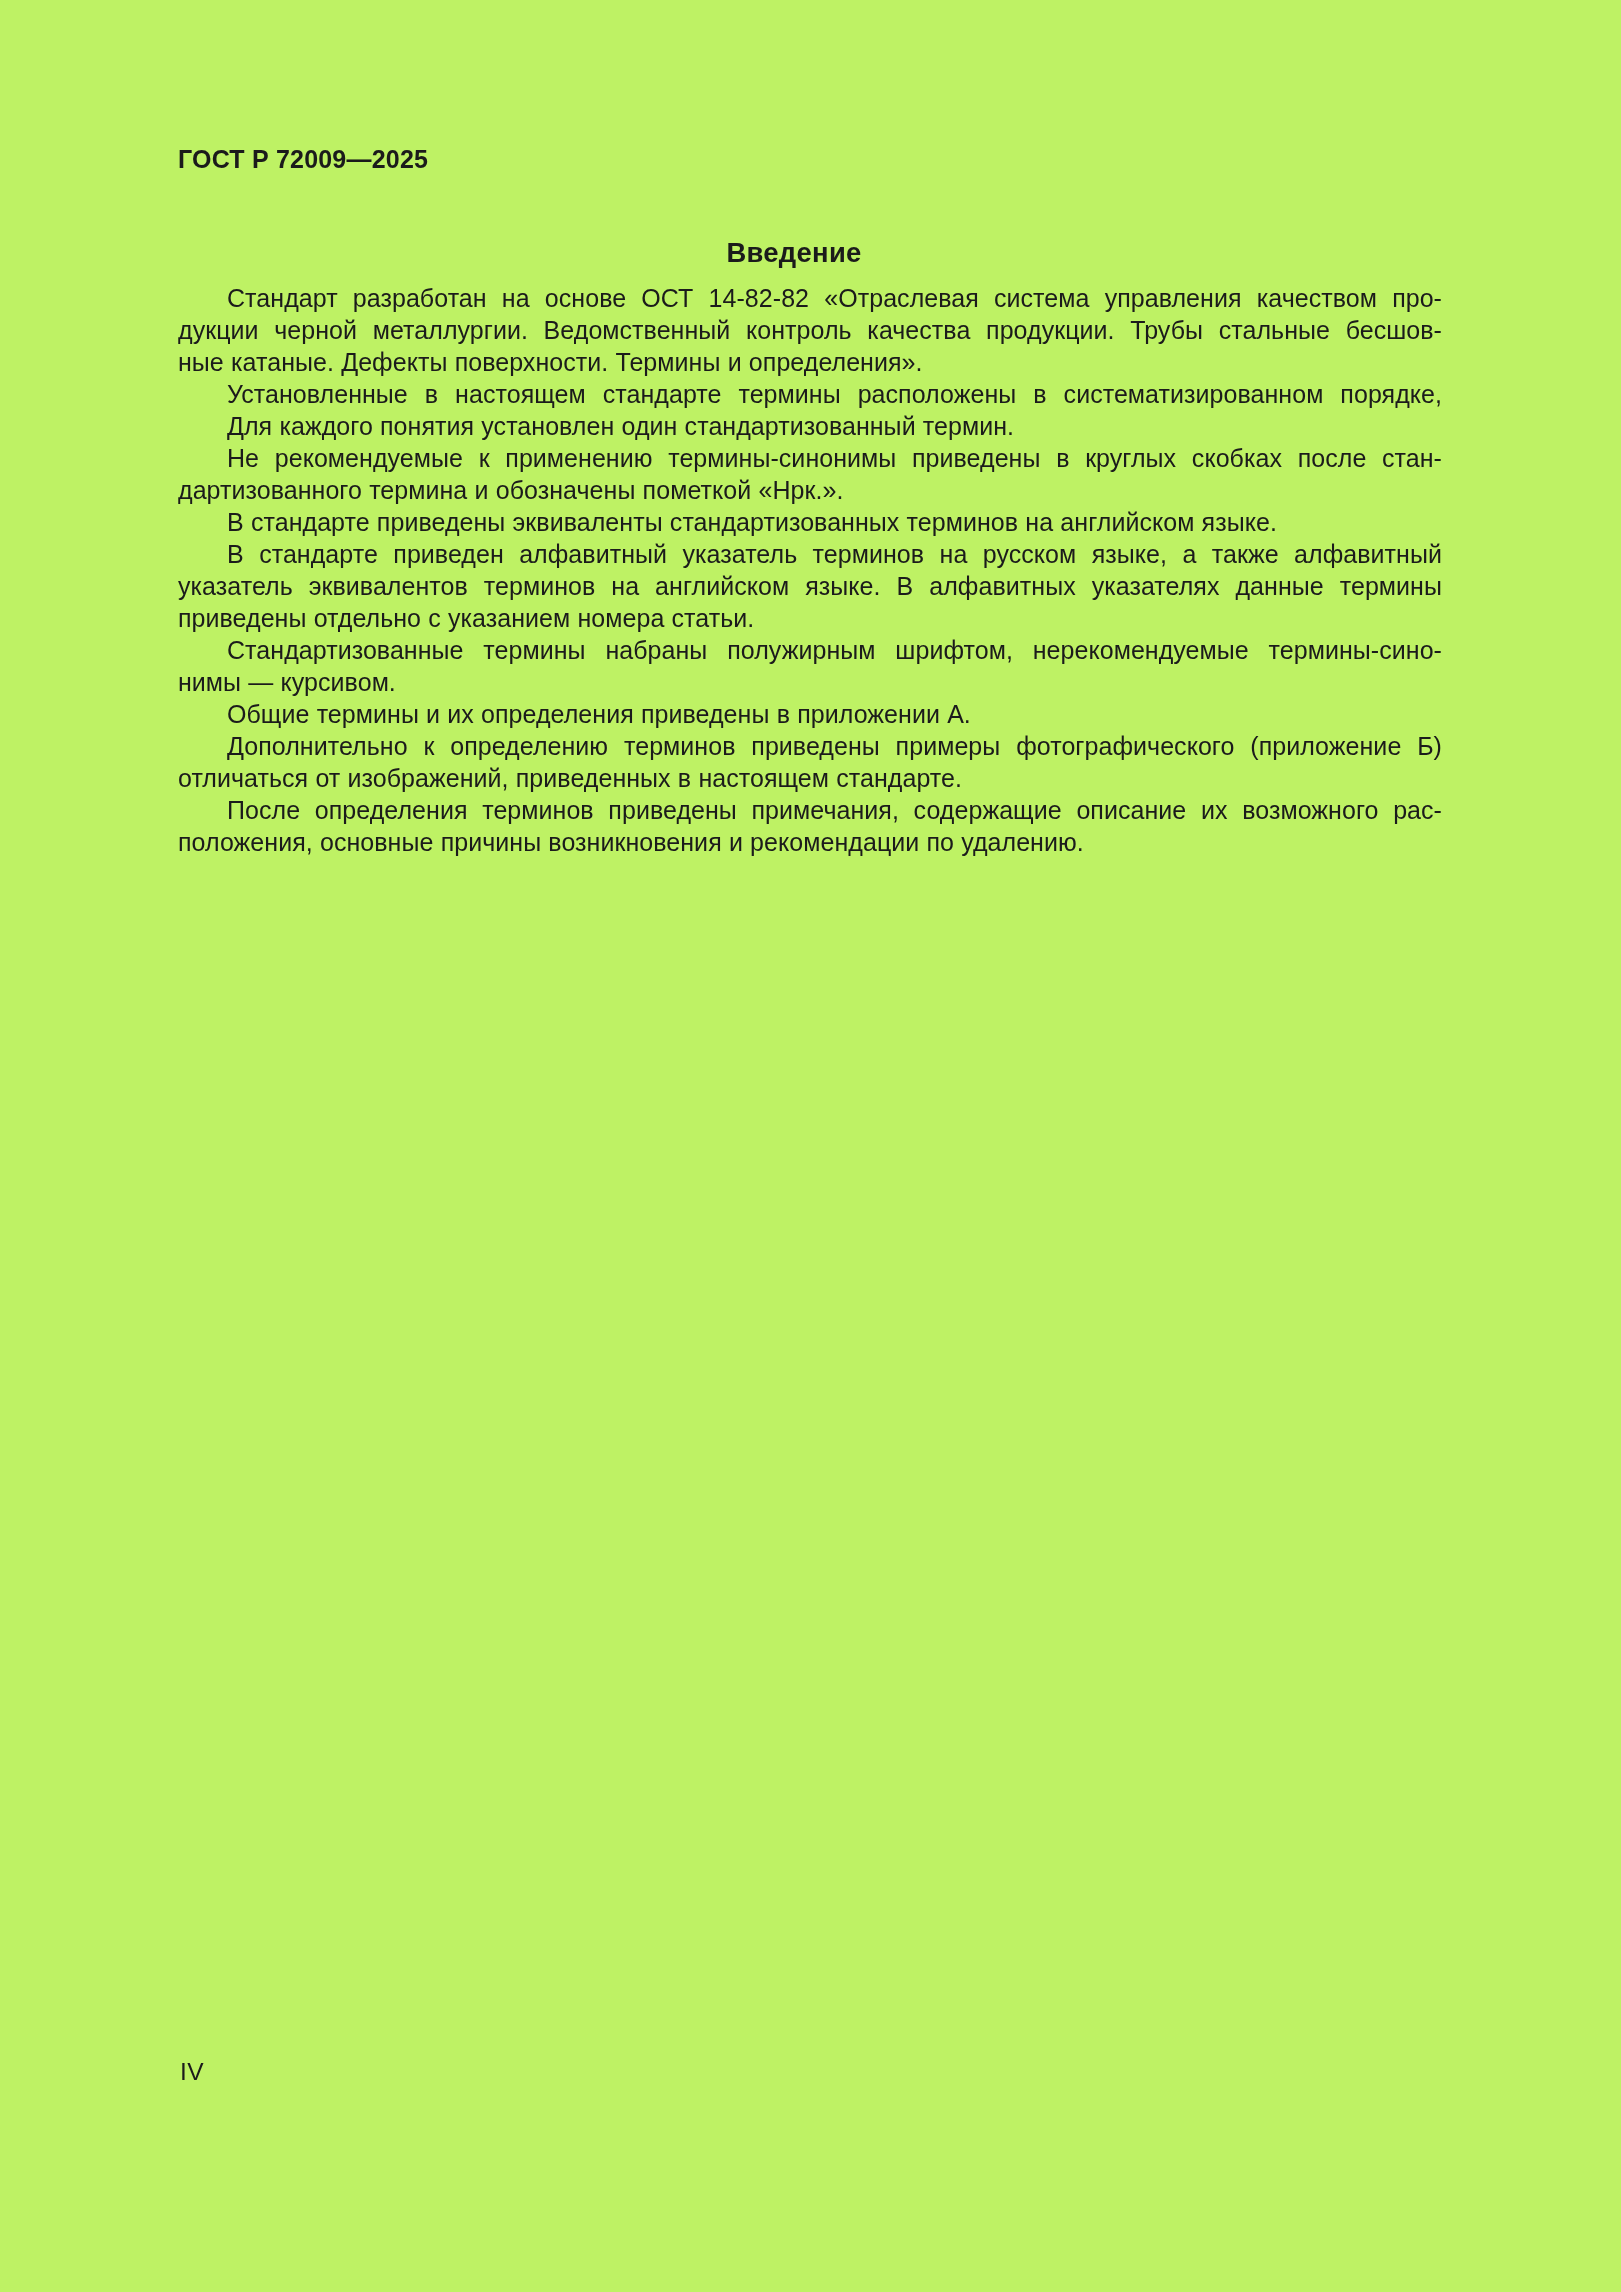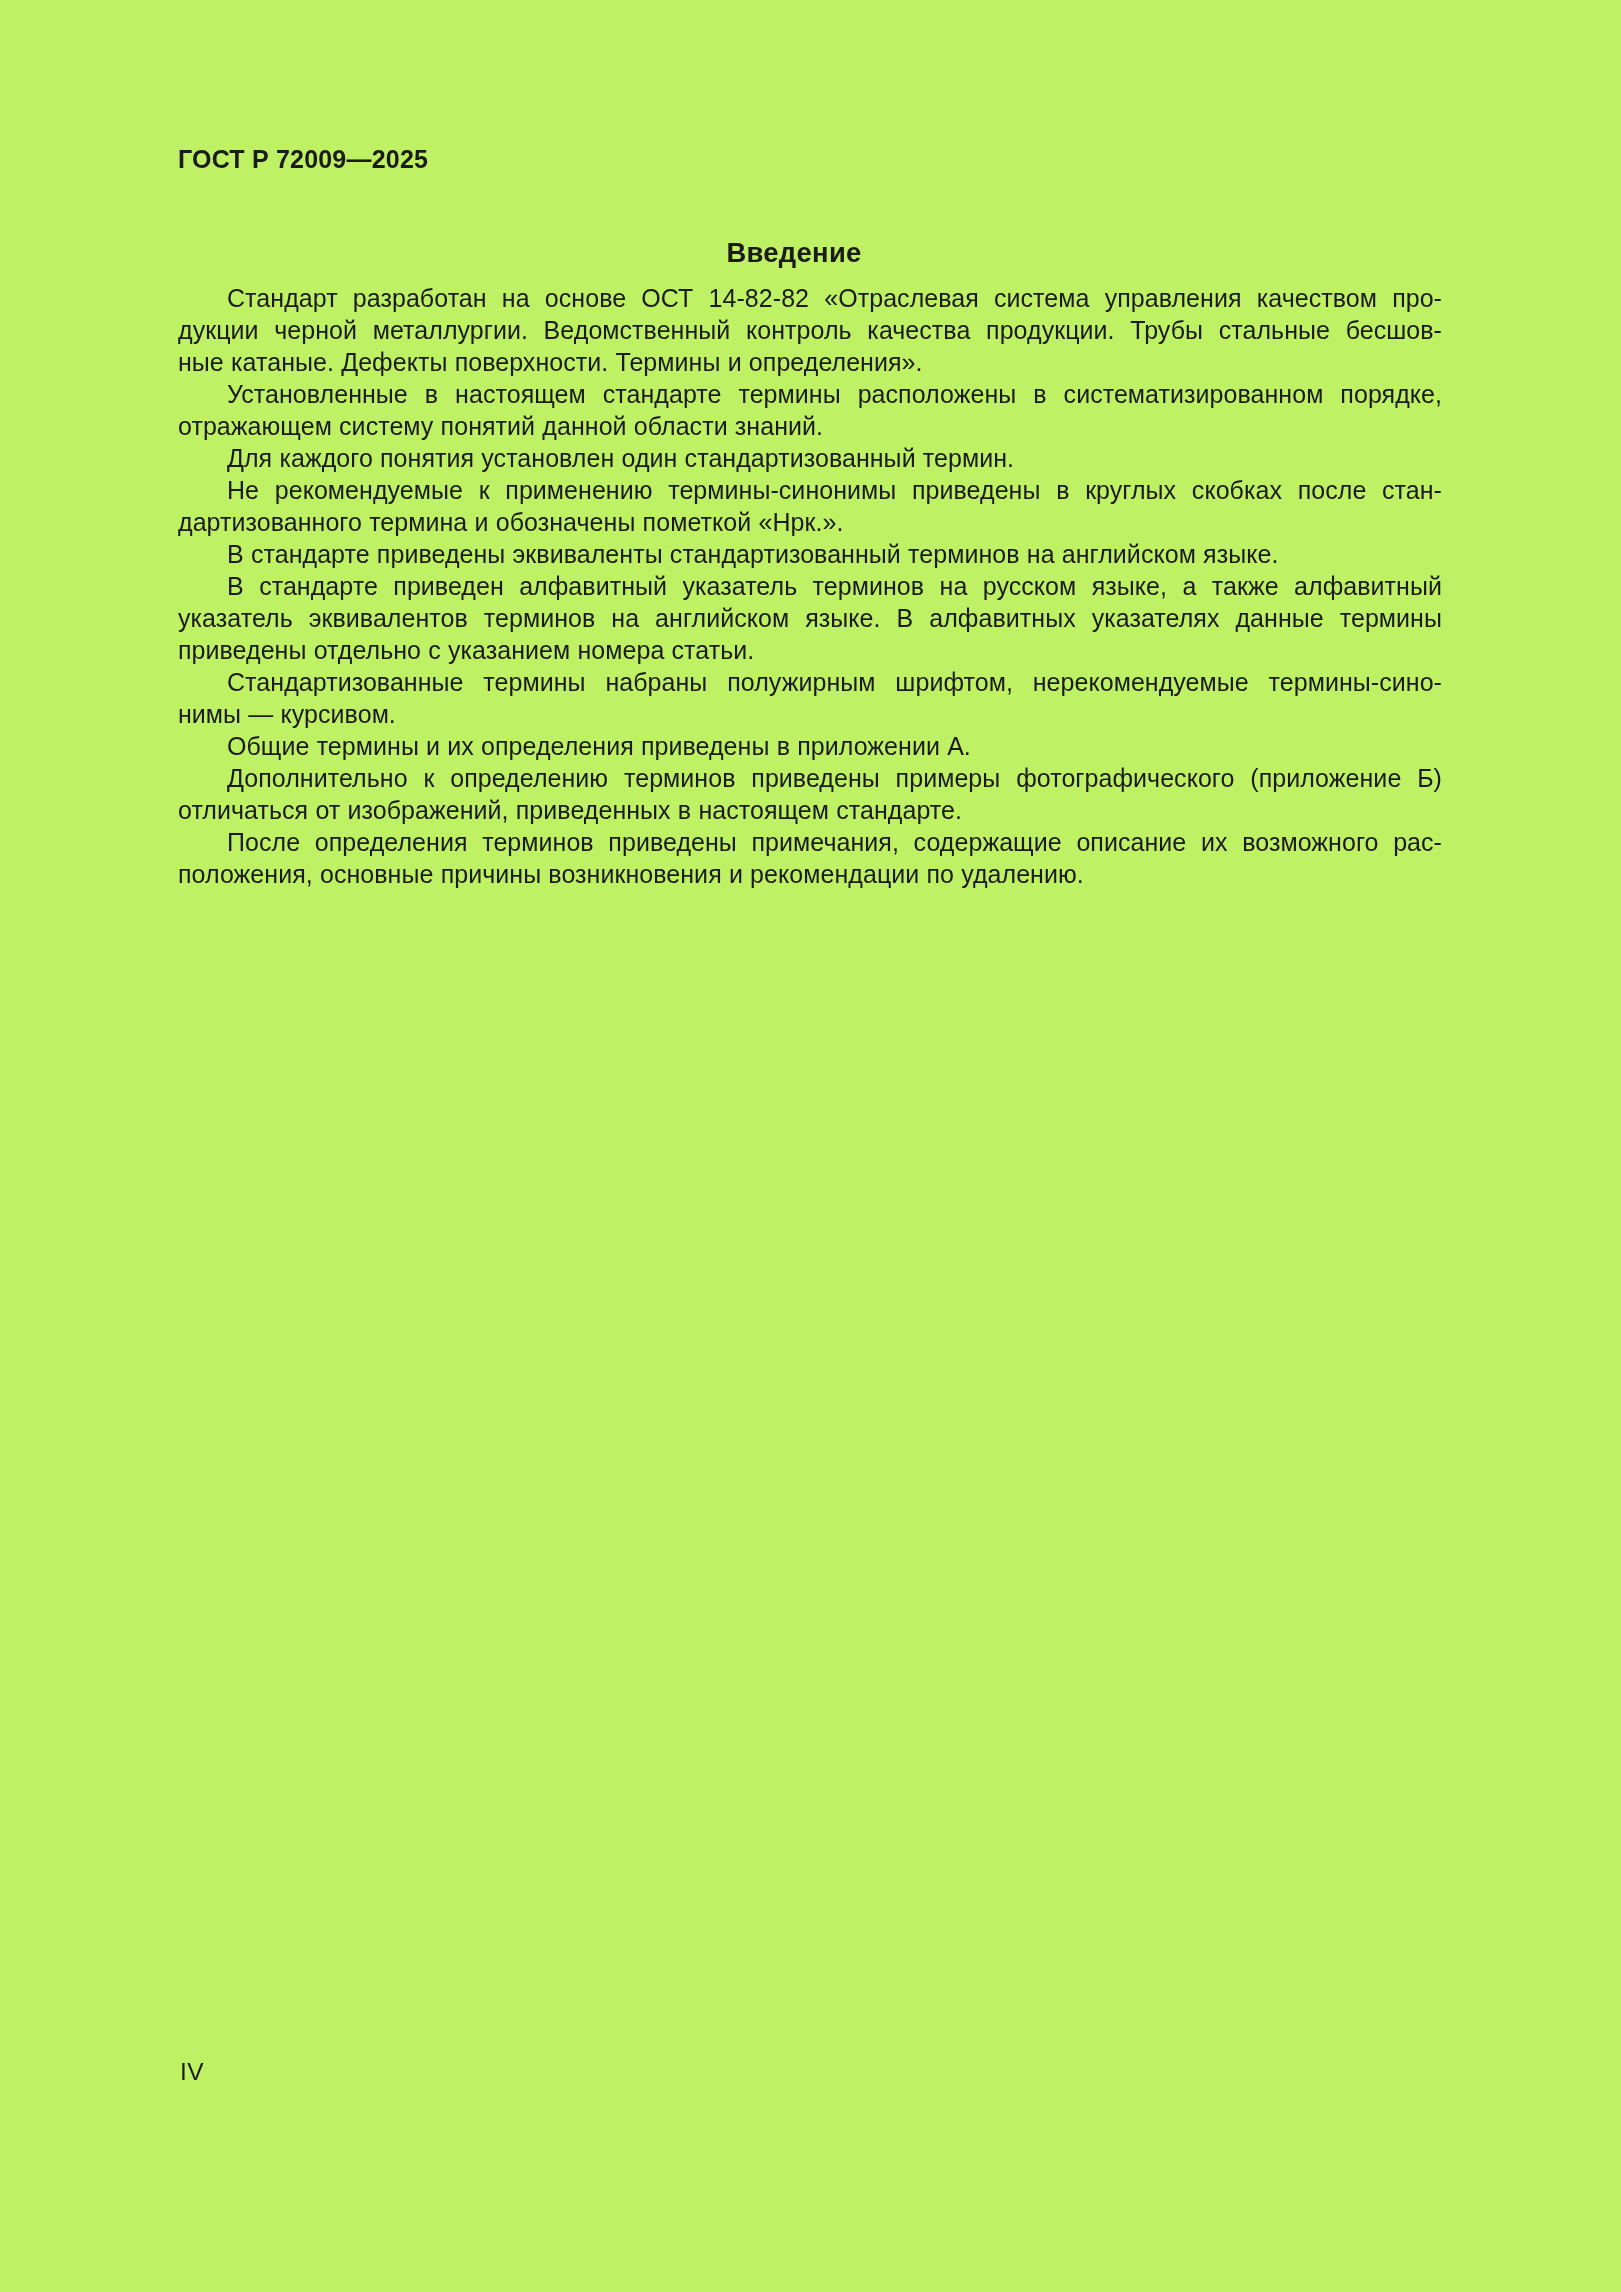--- a/index.html
+++ b/index.html
@@ -95,34 +95,33 @@
   <div class="body-block">
 
     <p class="para">
       <span class="ln j" style="text-indent: 49px;">Стандарт разработан на основе ОСТ 14-82-82 «Отраслевая система управления качеством про-</span>
       <span class="ln j">дукции черной металлургии. Ведомственный контроль качества продукции. Трубы стальные бесшов-</span>
       <span class="ln">ные катаные. Дефекты поверхности. Термины и определения».</span>
     </p>
 
     <p class="para">
       <span class="ln j" style="text-indent: 49px;">Установленные в настоящем стандарте термины расположены в систематизированном порядке,</span>
-      <span class="ln">отражающем систему понятий данной области знаний.</span>
     </p>
 
     <p class="para">
       <span class="ln" style="text-indent: 49px;">Для каждого понятия установлен один стандартизованный термин.</span>
     </p>
 
     <p class="para">
       <span class="ln j" style="text-indent: 49px;">Не рекомендуемые к применению термины-синонимы приведены в круглых скобках после стан-</span>
       <span class="ln">дартизованного термина и обозначены пометкой «Нрк.».</span>
     </p>
 
     <p class="para">
-      <span class="ln" style="text-indent: 49px;">В стандарте приведены эквиваленты стандартизованный терминов на английском языке.</span>
+      <span class="ln" style="text-indent: 49px;">В стандарте приведены эквиваленты стандартизованных терминов на английском языке.</span>
     </p>
 
     <p class="para">
       <span class="ln j" style="text-indent: 49px;">В стандарте приведен алфавитный указатель терминов на русском языке, а также алфавитный</span>
       <span class="ln j">указатель эквивалентов терминов на английском языке. В алфавитных указателях данные термины</span>
       <span class="ln">приведены отдельно с указанием номера статьи.</span>
     </p>
 
     <p class="para">
       <span class="ln j" style="text-indent: 49px;">Стандартизованные термины набраны полужирным шрифтом, нерекомендуемые термины-сино-</span>

